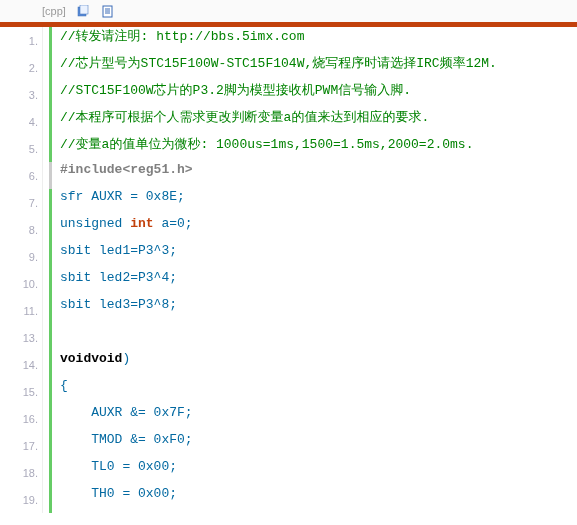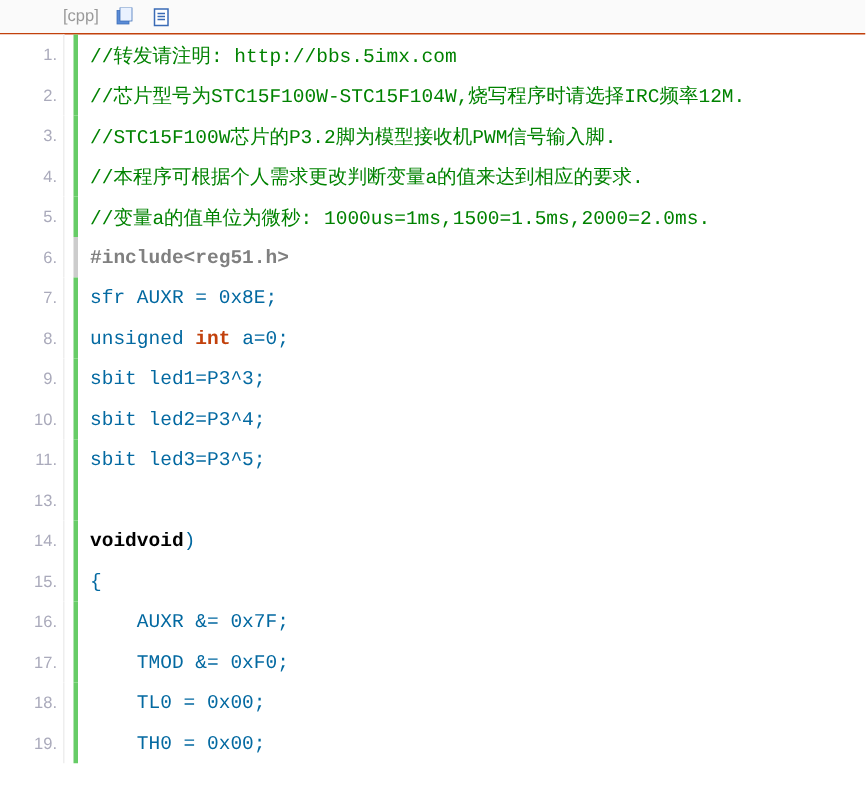--- a/index.html
+++ b/index.html
@@ -7,21 +7,21 @@
     padding: 0;
     font-family: Consolas, "Courier New", monospace;
     font-size: 13px;
     background: #fff;
     width: 577px;
   }
   .header {
     display: flex;
     align-items: center;
     padding: 2px 0 2px 42px;
-    border-bottom: 1px solid #c2410c;
+    border-bottom: 5px solid #c2410c;
     background: #fafafa;
     height: 18px;
   }
   .lang-tag {
     color: #999;
     font-size: 11px;
     margin-right: 10px;
     font-family: Verdana, sans-serif;
   }
   .hdr-icon {
@@ -58,21 +58,21 @@
     background: #6c6;
     margin-left: 6px;
     margin-right: 8px;
     flex-shrink: 0;
   }
   .bar.gray {
     background: #ccc;
   }
   .code {
     display: flex;
-    align-items: center;
+    align-items: flex-start;
     white-space: pre;
     flex: 1;
   }
   .code span { white-space: pre; }
   .comment { color: #008200; }
   .preproc { color: gray; font-weight: bold; }
   .type    { color: #c2410c; font-weight: bold; }
   .plain   { color: #0369a1; }
   .void    { color: #000000; font-weight: bold; }
 </style>
@@ -144,21 +144,21 @@
       <div class="code"><span class="plain">sbit led1=P3^3;</span></div>
     </div>
     <div class="line">
       <div class="gutter">10.</div>
       <div class="bar"></div>
       <div class="code"><span class="plain">sbit led2=P3^4;</span></div>
     </div>
     <div class="line">
       <div class="gutter">11.</div>
       <div class="bar"></div>
-      <div class="code"><span class="plain">sbit led3=P3^5;</span></div>
+      <div class="code"><span class="plain">sbit led3=P3^8;</span></div>
     </div>
     <div class="line">
       <div class="gutter">13.</div>
       <div class="bar"></div>
       <div class="code"><span class="plain"> </span></div>
     </div>
     <div class="line">
       <div class="gutter">14.</div>
       <div class="bar"></div>
       <div class="code"><span class="void">void</span><span class="void">void</span><span class="plain">)</span></div>

